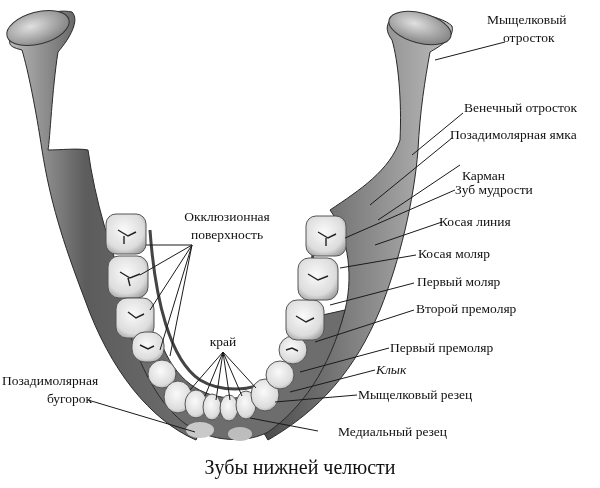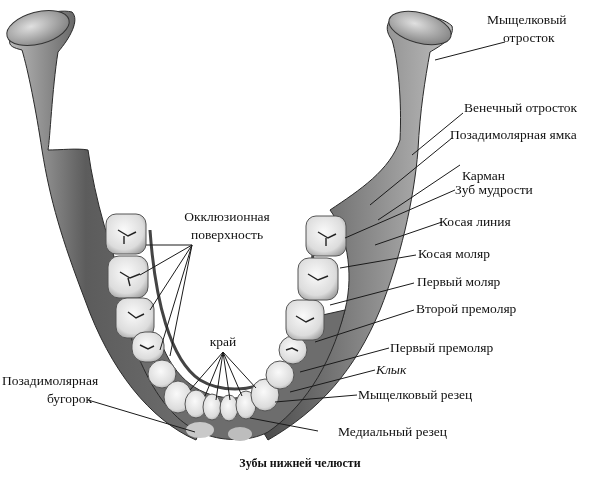--- a/index.html
+++ b/index.html
@@ -1,20 +1,20 @@
 <!DOCTYPE html>
 <html><head>
 <meta charset="utf-8">
 <style>
   html,body{margin:0;padding:0;background:#fff;}
   .stage{position:relative;width:600px;height:488px;overflow:hidden;background:#fff;font-family:"DejaVu Serif","Liberation Serif",serif;color:#111;}
   svg.art{position:absolute;left:0;top:0;}
   .lbl{position:absolute;font-family:"Liberation Serif","DejaVu Serif",serif;font-size:13.5px;line-height:17px;white-space:nowrap;color:#111;}
   .center{text-align:center;}
-  .caption{position:absolute;left:0;width:600px;top:456px;text-align:center;font-family:"Liberation Serif","DejaVu Serif",serif;font-weight:bold;font-size:12px;}
+  .caption{position:absolute;left:0;width:600px;top:456px;text-align:center;font-family:"Liberation Serif","DejaVu Serif",serif;font-weight:normal;font-size:20px;}
 </style>
 </head>
 <body>
 
 <div class="stage">
 
   <svg class="art" width="600" height="488" viewBox="0 0 600 488">
     <defs>
       <linearGradient id="boneL" x1="0" x2="1" y1="0" y2="0">
         <stop offset="0" stop-color="#b9b9b9"></stop>

